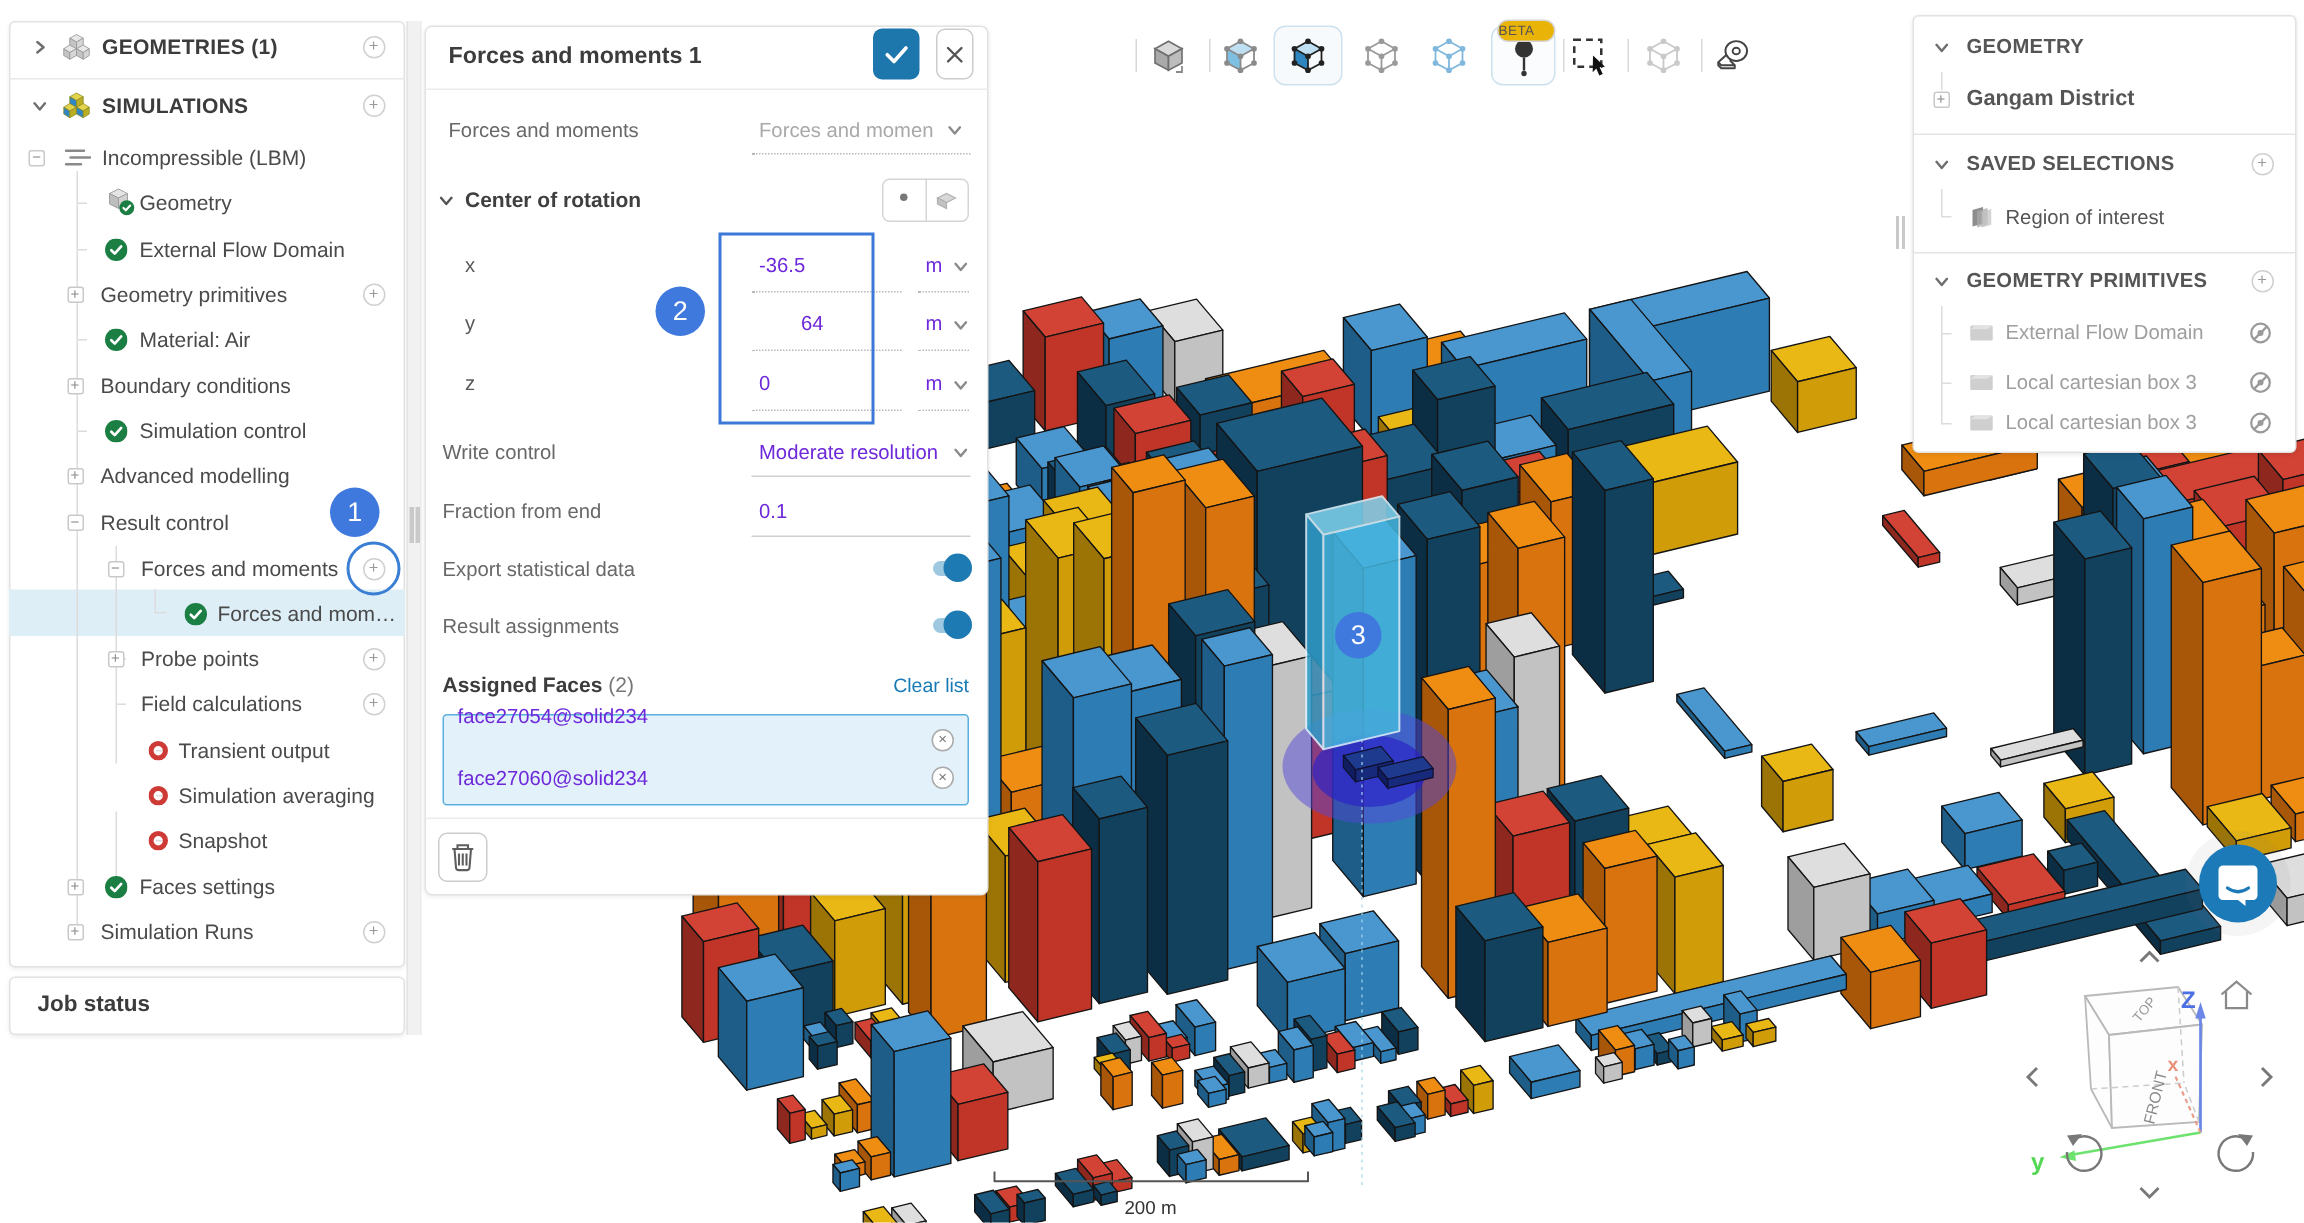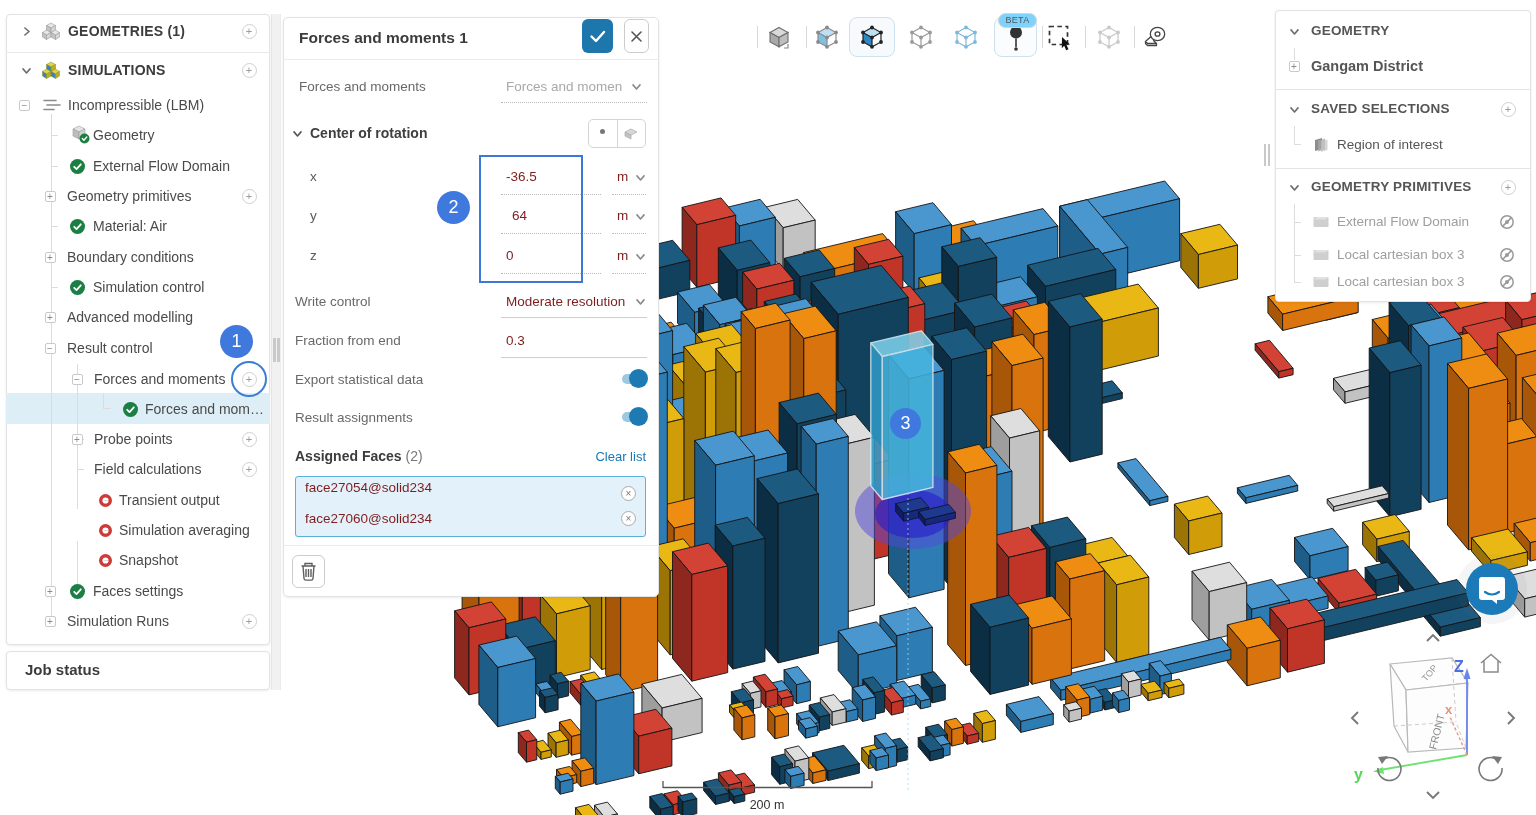--- a/index.html
+++ b/index.html
@@ -8,21 +8,21 @@
 #stage{position:absolute;left:0;top:0;width:1536px;height:815px;overflow:hidden}
 .abs{position:absolute;white-space:nowrap}
 .card{position:absolute;background:#fff;border:1px solid #e2e2e2;border-radius:4px;box-shadow:0 1px 3px rgba(0,0,0,0.08);z-index:15}
 .trow{position:absolute;height:30px;line-height:30px;font-size:14px;color:#4a4a4a;white-space:nowrap}
 .bold{font-weight:bold;color:#3c3c3c}
 .expbox{position:absolute;width:11px;height:11px;border:1px solid #c9c9c9;background:#fff;border-radius:2px;font-size:10px;line-height:9px;text-align:center;color:#8a8a8a}
 .pluscirc{position:absolute;width:15px;height:15px;border:1px solid #d0d0d0;border-radius:50%;background:#fff;color:#9a9a9a;font-size:11px;line-height:13px;text-align:center}
 .vline{position:absolute;width:1px;background:#dcdcdc}
 .hdash{position:absolute;height:1px;background:#dcdcdc}
 .flabel{position:absolute;font-size:13.5px;color:#686868;white-space:nowrap}
-.fvalue{position:absolute;font-size:13.5px;color:#7f1d1d;white-space:nowrap}
+.fvalue{position:absolute;font-size:13.5px;color:#6d28d9;white-space:nowrap}
 .dotline{position:absolute;height:0;border-bottom:1px dotted #b9b9b9}
 .solline{position:absolute;height:0;border-bottom:1px solid #cfcfcf}
 .toggle{position:absolute;width:23px;height:10px;border-radius:5px;background:#9ec8e0}
 .toggle:after{content:"";position:absolute;right:-3px;top:-5px;width:19px;height:19px;border-radius:50%;background:#1d7ab2}
 .ann{position:absolute;border-radius:50%;background:#4079dd;color:#fff;font-size:18px;font-weight:normal;text-align:center;z-index:60}
 .xcirc{position:absolute;width:15px;height:15px;border:1px solid #aaa;border-radius:50%;background:#fff;color:#777;font-size:10px;line-height:13px;text-align:center}
 .sep{position:absolute;width:1px;height:22px;background:#d8d8d8;top:26px}
 .rrow{position:absolute;height:30px;line-height:30px;font-size:13.5px;color:#555;white-space:nowrap}
 </style>
 </head>
@@ -1548,21 +1548,21 @@
         <circle cx="3" cy="17" r="1.9" fill="#7fb8dc"></circle>
         <circle cx="21" cy="17" r="1.9" fill="#7fb8dc"></circle>
         <circle cx="12" cy="21.8" r="1.9" fill="#7fb8dc"></circle>
       </svg>
       <div class="abs" style="left:994px;top:17px;width:43px;height:40px;border:1px solid #cde2ee;border-radius:8px;background:#fbfcfd"></div>
       <svg class="abs" style="left:1004px;top:26px" width="24" height="26">
         <circle cx="12" cy="6.5" r="6" fill="#333"></circle>
         <line x1="12" y1="12.5" x2="12" y2="21" stroke="#333" stroke-width="1.6"></line>
         <circle cx="12" cy="23" r="1.8" fill="#333"></circle>
       </svg>
-      <div class="abs" style="left:998px;top:13px;width:39px;height:15px;background:#7dd3fc;border:1px solid #d5d5d5;border-radius:8px;color:#555;font-size:9px;line-height:13px;text-align:center;letter-spacing:0.3px">BETA</div>
+      <div class="abs" style="left:998px;top:13px;width:39px;height:15px;background:#eab308;border:1px solid #d5d5d5;border-radius:8px;color:#555;font-size:9px;line-height:13px;letter-spacing:0.3px">BETA</div>
       <div class="abs sep" style="left:1042px"></div>
       <svg class="abs" style="left:1048px;top:25px" width="26" height="26">
         <rect x="1.5" y="1.5" width="18" height="18" fill="none" stroke="#333" stroke-width="1.7" stroke-dasharray="4.5 3.4"></rect>
         <polygon points="14,12 22,19.5 18.4,19.8 20.5,24.3 18.2,25.3 16.2,20.7 13.8,23.2" fill="#111"></polygon>
       </svg>
       <div class="abs sep" style="left:1085px"></div>
       <svg class="abs" style="left:1097px;top:25px" width="24" height="24">
         <polygon points="12,2.5 21,7.5 21,17 12,21.8 3,17 3,7.5" stroke="#c9c9c9" stroke-width="1.2" fill="none"></polygon>
         <path d="M3 7.5 L12 12.5 L21 7.5 M12 12.5 V21.8" stroke="#c9c9c9" stroke-width="1.2" fill="none"></path>
         <circle cx="12" cy="2.5" r="1.9" fill="#c9c9c9"></circle>
@@ -1683,21 +1683,21 @@
       </svg>
       <div class="flabel" style="left:310px;top:169px;color:#5a5a5a">x</div>
       <div class="fvalue" style="left:506px;top:169px">-36.5</div>
       <div class="dotline" style="left:501px;top:194px;width:100px"></div>
       <div class="fvalue" style="left:617px;top:169px">m</div>
       <svg class="abs" style="left:635.5px;top:172.5px" width="9" height="9">
         <path d="M1 2.88 L4.5 7.0200000000000005 L8 2.88" stroke="#8a8a8a" stroke-width="1.6" fill="none" stroke-linecap="round" stroke-linejoin="round"></path>
       </svg>
       <div class="dotline" style="left:612px;top:194px;width:34px"></div>
       <div class="flabel" style="left:310px;top:208px;color:#5a5a5a">y</div>
-      <div class="fvalue" style="left:512px;top:208px">64</div>
+      <div class="fvalue" style="left:534px;top:208px">64</div>
       <div class="dotline" style="left:501px;top:233px;width:100px"></div>
       <div class="fvalue" style="left:617px;top:208px">m</div>
       <svg class="abs" style="left:635.5px;top:211.5px" width="9" height="9">
         <path d="M1 2.88 L4.5 7.0200000000000005 L8 2.88" stroke="#8a8a8a" stroke-width="1.6" fill="none" stroke-linecap="round" stroke-linejoin="round"></path>
       </svg>
       <div class="dotline" style="left:612px;top:233px;width:34px"></div>
       <div class="flabel" style="left:310px;top:248px;color:#5a5a5a">z</div>
       <div class="fvalue" style="left:506px;top:248px">0</div>
       <div class="dotline" style="left:501px;top:273px;width:100px"></div>
       <div class="fvalue" style="left:617px;top:248px">m</div>
@@ -1705,30 +1705,30 @@
         <path d="M1 2.88 L4.5 7.0200000000000005 L8 2.88" stroke="#8a8a8a" stroke-width="1.6" fill="none" stroke-linecap="round" stroke-linejoin="round"></path>
       </svg>
       <div class="dotline" style="left:612px;top:273px;width:34px"></div>
       <div class="flabel" style="left:295px;top:294px">Write control</div>
       <div class="fvalue" style="left:506px;top:294px;width:123px;overflow:hidden">Moderate resolution</div>
       <svg class="abs" style="left:635.5px;top:296.5px" width="9" height="9">
         <path d="M1 2.88 L4.5 7.0200000000000005 L8 2.88" stroke="#8a8a8a" stroke-width="1.6" fill="none" stroke-linecap="round" stroke-linejoin="round"></path>
       </svg>
       <div class="solline" style="left:501px;top:317px;width:146px"></div>
       <div class="flabel" style="left:295px;top:333px">Fraction from end</div>
-      <div class="fvalue" style="left:506px;top:333px">0.3</div>
+      <div class="fvalue" style="left:506px;top:333px">0.1</div>
       <div class="solline" style="left:501px;top:357px;width:146px"></div>
       <div class="flabel" style="left:295px;top:372px">Export statistical data</div>
       <div class="toggle" style="left:622px;top:374px"></div>
       <div class="flabel" style="left:295px;top:410px">Result assignments</div>
       <div class="toggle" style="left:622px;top:412px"></div>
       <div class="abs bold" style="left:295px;top:448px;font-size:14px">Assigned Faces <span style="font-weight:normal;color:#777">(2)</span></div>
       <div class="abs" style="left:560px;top:449px;width:86px;text-align:right;font-size:13px;color:#1779b5">Clear list</div>
       <div class="abs" style="left:295px;top:476px;width:351px;height:61px;background:#e3f1fa;border:1.5px solid #5ab0dd;border-radius:3px"></div>
-      <div class="fvalue" style="left:305px;top:480px">face27054@solid234</div>
+      <div class="fvalue" style="left:305px;top:470px">face27054@solid234</div>
       <div class="xcirc" style="left:621px;top:486px">×</div>
       <div class="fvalue" style="left:305px;top:511px">face27060@solid234</div>
       <div class="xcirc" style="left:621px;top:511px">×</div>
       <div class="abs" style="left:283px;top:545px;width:376px;height:1px;background:#ebebeb"></div>
       <div class="abs" style="left:292px;top:555px;width:33px;height:33px;border:1px solid #ccc;border-radius:6px;background:#fff"></div>
       <svg class="abs" style="left:292px;top:555px" width="33" height="33">
         <g stroke="#5e5e5e" stroke-width="1.4" fill="none">
           <path d="M9.5 11 h14 M13 11 v-2.5 h7 v2.5 M11 11 l1 12.5 a1.8 1.8 0 0 0 1.8 1.6 h5.4 a1.8 1.8 0 0 0 1.8-1.6 l1-12.5"></path>
           <path d="M14 14 v8 M16.5 14 v8 M19 14 v8"></path>
         </g>

